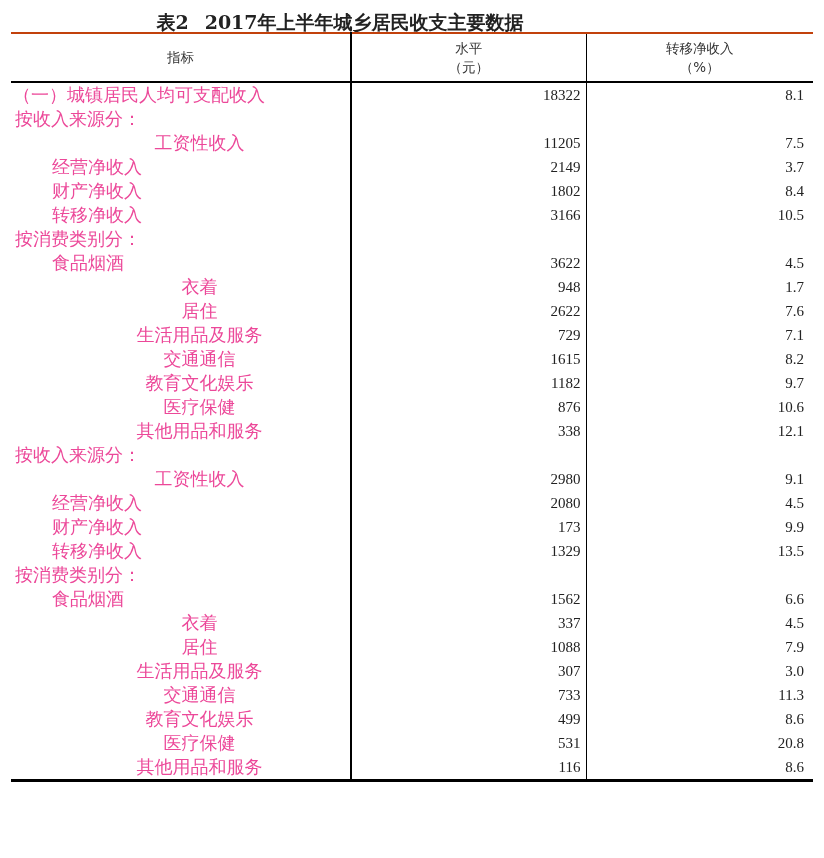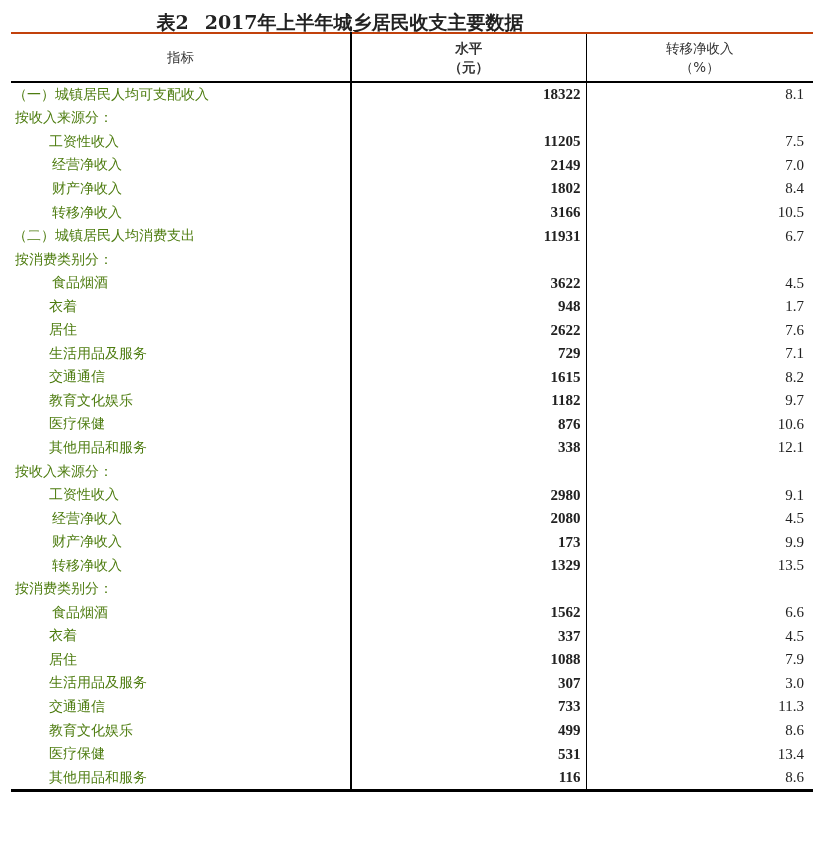--- a/index.html
+++ b/index.html
@@ -18,37 +18,37 @@
     col.c1 { width: 340px; }
     col.c2 { width: 235px; }
     col.c3 { width: 227px; }
     thead th {
       height: 47px; font-weight: normal; padding: 0;
       font-family: "DejaVu Sans", "Liberation Sans", sans-serif;
       font-size: 13.5px; line-height: 19px; color: #333;
       border-bottom: 2px solid #000; vertical-align: middle; text-align: center;
     }
     th.h1, td.c1 { border-right: 2px solid #000; }
-    th.h2, td.c2 { border-right: 1px solid #000; font-weight: bold; }
+    th.h2, td.c2 { border-right: 1px solid #000; }
     tbody td {
       height: 23.55px; padding: 0; vertical-align: middle; white-space: nowrap;
     }
     td.c1 {
       font-family: "DejaVu Sans", "Liberation Sans", sans-serif;
-      font-size: 14px; color: #4d7c0f;
+      font-size: 18px; color: #ec4899;
     }
     td.c2, td.c3 {
       font-family: "Liberation Serif", "DejaVu Serif", serif;
       font-size: 15px; text-align: right; color: #222;
     }
     td.c2 { padding-right: 5px; }
     td.c3 { padding-right: 9px; }
     .lvl0 { padding-left: 2px; }
     .lvl1 { padding-left: 4px; }
-    .lvl2 { padding-left: 38px; }
+    .lvl2 { padding-left: 38px; text-align: center; }
     .lvl2b { padding-left: 41px; }
   </style>
 </head>
 <body>
 
 <div class="title">
   <span>表2</span><span class="gap"></span><span>2017年上半年城乡居民收支主要数据</span>
 </div>
 
 <table>
@@ -82,38 +82,33 @@
         <td class="c3"></td>
       </tr>
       <tr>
         <td class="c1 lvl2">工资性收入</td>
         <td class="c2">11205</td>
         <td class="c3">7.5</td>
       </tr>
       <tr>
         <td class="c1 lvl2b">经营净收入</td>
         <td class="c2">2149</td>
-        <td class="c3">7.0</td>
+        <td class="c3">3.7</td>
       </tr>
       <tr>
         <td class="c1 lvl2b">财产净收入</td>
         <td class="c2">1802</td>
         <td class="c3">8.4</td>
       </tr>
       <tr>
         <td class="c1 lvl2b">转移净收入</td>
         <td class="c2">3166</td>
         <td class="c3">10.5</td>
       </tr>
       <tr>
-        <td class="c1 lvl0">（二）城镇居民人均消费支出</td>
-        <td class="c2">11931</td>
-        <td class="c3">6.7</td>
-      </tr>
-      <tr>
         <td class="c1 lvl1">按消费类别分：</td>
         <td class="c2"></td>
         <td class="c3"></td>
       </tr>
       <tr>
         <td class="c1 lvl2b">食品烟酒</td>
         <td class="c2">3622</td>
         <td class="c3">4.5</td>
       </tr>
       <tr>
@@ -207,21 +202,21 @@
         <td class="c3">11.3</td>
       </tr>
       <tr>
         <td class="c1 lvl2">教育文化娱乐</td>
         <td class="c2">499</td>
         <td class="c3">8.6</td>
       </tr>
       <tr>
         <td class="c1 lvl2">医疗保健</td>
         <td class="c2">531</td>
-        <td class="c3">13.4</td>
+        <td class="c3">20.8</td>
       </tr>
       <tr>
         <td class="c1 lvl2">其他用品和服务</td>
         <td class="c2">116</td>
         <td class="c3">8.6</td>
       </tr>
     </tbody>
 </table>
 
 </body></html>

